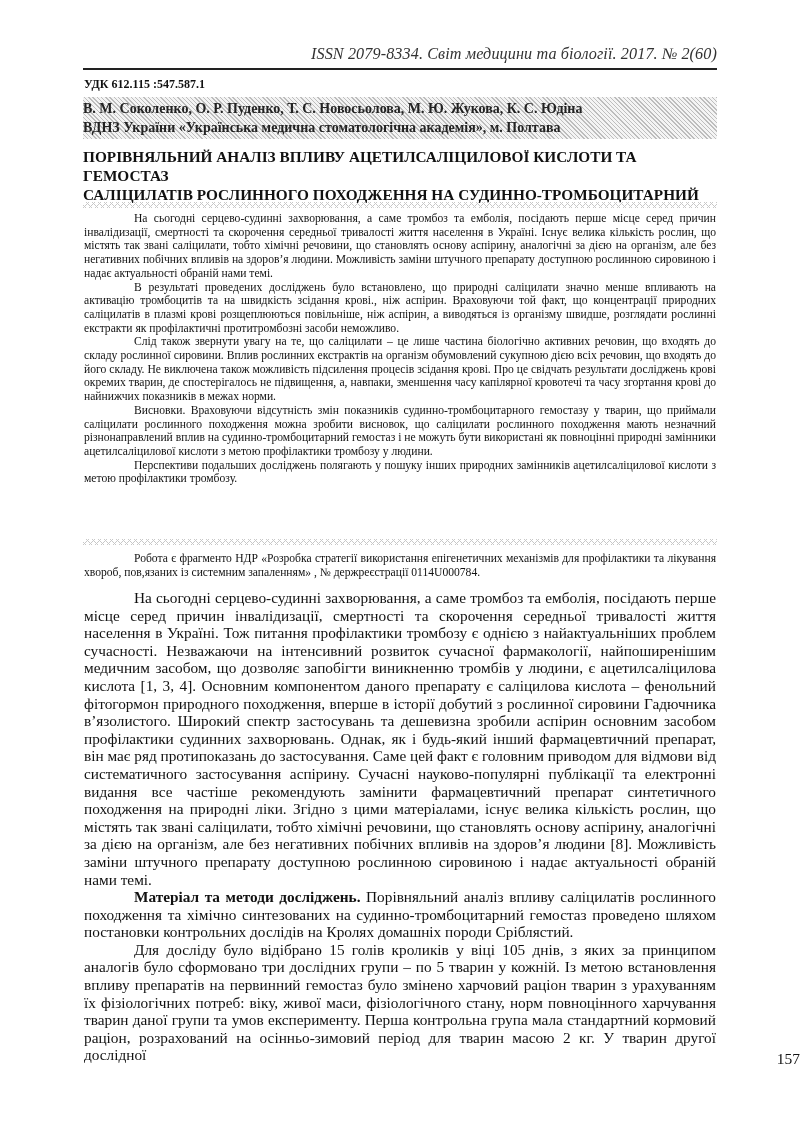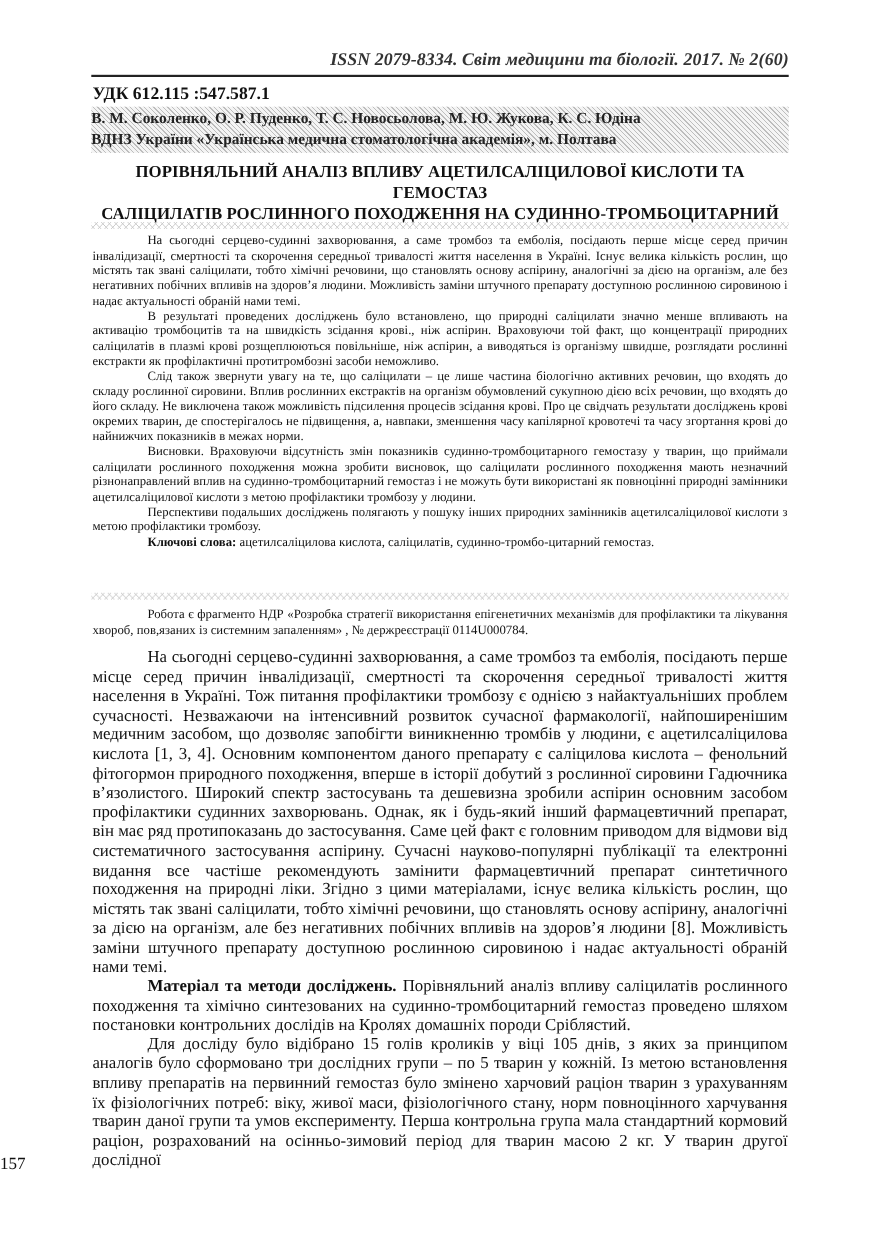--- a/index.html
+++ b/index.html
@@ -1,34 +1,34 @@
 <!DOCTYPE html>
 <html><head>
 <meta charset="utf-8">
 <style>
   html, body { margin: 0; padding: 0; background: #ffffff; }
   body { width: 800px; height: 1132px; position: relative; overflow: hidden; color: #111; font-family: "Liberation Serif", serif; }
   .page { position: absolute; left: 0; top: 0; width: 800px; height: 1132px; }
-  .running-head { position: absolute; left: 80px; right: 83px; top: 45px; text-align: right; font-style: italic; font-weight: bold; font-size: 16.2px; color: #333; letter-spacing: 0.1px; }
+  .running-head { position: absolute; left: 80px; right: 83px; top: 45px; text-align: right; font-style: italic; font-weight: normal; font-size: 16.2px; color: #333; letter-spacing: 0.1px; }
   .head-rule { position: absolute; left: 83px; right: 83px; top: 68px; height: 2px; background: #222; }
-  .udk { position: absolute; left: 84px; top: 77px; font-weight: bold; font-size: 16px; }
+  .udk { position: absolute; left: 84px; top: 77px; font-weight: bold; font-size: 12px; }
   .authors-box { position: absolute; left: 83px; right: 83px; top: 97px; height: 42px;
     background: repeating-linear-gradient(45deg, #bdbdbd 0px, #bdbdbd 1px, #f4f4f4 1px, #f4f4f4 3px);
     font-weight: bold; font-size: 14px; line-height: 19px; padding-top: 2px; box-sizing: border-box; color: #222; }
-  .title { position: absolute; left: 83px; right: 83px; top: 147px; text-align: center; font-weight: bold; font-size: 15.3px; line-height: 19px; }
+  .title { position: absolute; left: 83px; right: 83px; top: 147px; font-weight: bold; font-size: 15.3px; line-height: 19px; }
   .wave { position: absolute; left: 83px; right: 83px; height: 8px;
     background:
       linear-gradient(135deg, transparent 45%, #c8c8c8 45%, #c8c8c8 55%, transparent 55%) 0 0/6px 8px repeat-x,
       linear-gradient(45deg, transparent 45%, #c8c8c8 45%, #c8c8c8 55%, transparent 55%) 3px 0/6px 8px repeat-x; }
   .abstract { position: absolute; left: 84px; right: 84px; top: 212px; font-size: 11.6px; line-height: 13.7px; text-align: justify; }
   .abstract p { margin: 0; text-indent: 50px; }
   .funding { position: absolute; left: 84px; right: 84px; top: 552px; font-size: 11.6px; line-height: 14px; text-align: justify; text-indent: 50px; }
   .body { position: absolute; left: 84px; right: 84px; top: 589px; font-size: 15.3px; line-height: 17.6px; text-align: justify; }
   .body p { margin: 0; text-indent: 50px; }
-  .page-number { position: absolute; left: 0; right: 0; top: 1050px; text-align: left; font-size: 15.5px; }
+  .page-number { position: absolute; left: 0; right: 0; top: 1050px; text-align: right; font-size: 15.5px; }
   b { font-weight: bold; }
 </style>
 </head>
 <body>
 
 <div class="page">
 
   <div class="running-head">ISSN 2079-8334. Світ медицини та біології. 2017. № 2(60)</div>
   <div class="head-rule"></div>
   <div class="udk">УДК 612.115 :547.587.1</div>
@@ -45,21 +45,20 @@
   </div>
 
   <div class="wave" style="top:201px;"></div>
 
   <div class="abstract">
     <p>На сьогодні серцево-судинні захворювання, а саме тромбоз та емболія, посідають перше місце серед причин інвалідизації, смертності та скорочення середньої тривалості життя населення в Україні. Існує велика кількість рослин, що містять так звані саліцилати, тобто хімічні речовини, що становлять основу аспірину, аналогічні за дією на організм, але без негативних побічних впливів на здоров’я людини. Можливість заміни штучного препарату доступною рослинною сировиною і надає актуальності обраній нами темі.</p>
     <p>В результаті проведених досліджень було встановлено, що природні саліцилати значно менше впливають на активацію тромбоцитів та на швидкість зсідання крові., ніж аспірин. Враховуючи той факт, що концентрації природних саліцилатів в плазмі крові розщеплюються повільніше, ніж аспірин, а виводяться із організму швидше, розглядати рослинні екстракти як профілактичні протитромбозні засоби неможливо.</p>
     <p>Слід також звернути увагу на те, що саліцилати – це лише частина біологічно активних речовин, що входять до складу рослинної сировини. Вплив рослинних екстрактів на організм обумовлений сукупною дією всіх речовин, що входять до його складу. Не виключена також можливість підсилення процесів зсідання крові. Про це свідчать результати досліджень крові окремих тварин, де спостерігалось не підвищення, а, навпаки, зменшення часу капілярної кровотечі та часу згортання крові до найнижчих показників в межах норми.</p>
     <p>Висновки. Враховуючи відсутність змін показників судинно-тромбоцитарного гемостазу у тварин, що приймали саліцилати рослинного походження можна зробити висновок, що саліцилати рослинного походження  мають незначний різнонаправлений вплив на судинно-тромбоцитарний гемостаз і не можуть бути використані як повноцінні природні замінники ацетилсаліцилової кислоти з метою профілактики тромбозу у людини.</p>
     <p>Перспективи подальших досліджень полягають у пошуку інших природних замінників ацетилсаліцилової кислоти з метою профілактики тромбозу.</p>
-    <p><b>Ключові слова:</b><span> ацетилсаліцилова кислота, саліцилатів, судинно-тромбо-цитарний гемостаз.</span></p>
   </div>
 
   <div class="wave" style="top:538px;"></div>
 
   <div class="funding">Робота є фрагменто НДР «Розробка стратегії використання епігенетичних механізмів для профілактики та лікування хвороб, пов,язаних із системним запаленням» , № держреєстрації  0114U000784.</div>
 
   <div class="body">
     <p>На сьогодні серцево-судинні захворювання, а саме тромбоз та емболія, посідають перше місце серед причин інвалідизації, смертності та скорочення середньої тривалості життя населення в Україні. Тож питання профілактики тромбозу є однією з найактуальніших проблем сучасності. Незважаючи на інтенсивний розвиток сучасної фармакології, найпоширенішим медичним засобом, що дозволяє запобігти виникненню тромбів у людини, є ацетилсаліцилова кислота [1, 3, 4]. Основним компонентом даного препарату є саліцилова кислота – фенольний фітогормон природного походження, вперше в історії добутий з рослинної сировини Гадючника в’язолистого. Широкий спектр застосувань та дешевизна зробили аспірин основним засобом профілактики судинних захворювань. Однак, як і будь-який інший фармацевтичний препарат, він має ряд протипоказань до застосування. Саме цей факт є головним приводом для відмови від систематичного застосування аспірину. Сучасні науково-популярні публікації та електронні видання все частіше рекомендують замінити фармацевтичний препарат синтетичного походження на природні ліки. Згідно з цими матеріалами, існує велика кількість рослин, що містять так звані саліцилати, тобто хімічні речовини, що становлять основу аспірину, аналогічні за дією на організм, але без негативних побічних впливів на здоров’я людини [8]. Можливість заміни штучного препарату доступною рослинною сировиною і надає актуальності обраній нами темі.</p>
     <p><b>Матеріал та методи досліджень.</b><span> Порівняльний аналіз впливу саліцилатів рослинного походження та хімічно синтезованих на судинно-тромбоцитарний гемостаз проведено шляхом постановки контрольних дослідів на Кролях домашніх породи Сріблястий.</span></p>
     <p>Для досліду було відібрано 15 голів кроликів у віці 105 днів, з яких за принципом аналогів було  сформовано три дослідних групи – по 5 тварин у кожній. Із метою встановлення впливу препаратів на первинний гемостаз було змінено харчовий раціон тварин з урахуванням їх фізіологічних потреб: віку, живої маси, фізіологічного стану, норм повноцінного харчування тварин даної групи та умов експерименту. Перша контрольна група мала стандартний кормовий раціон, розрахований на осінньо-зимовий період для тварин масою 2 кг. У тварин другої дослідної</p>

